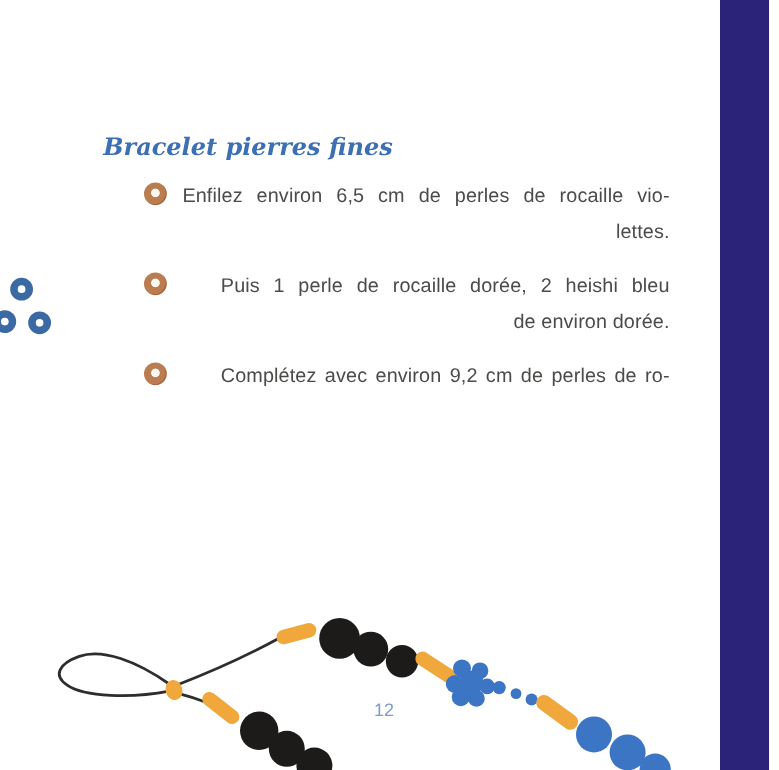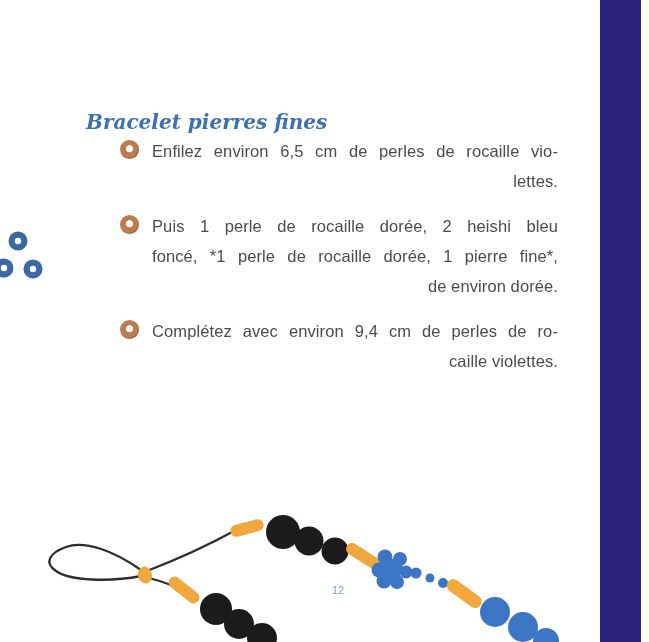--- a/index.html
+++ b/index.html
@@ -19,36 +19,36 @@
     position:relative;width:641px;height:642px;background:#ffffff;overflow:hidden;
     font-family:"Liberation Sans",sans-serif;
   }
   .edge-band{position:absolute;top:0;right:0;width:41px;height:642px;background:var(--accent-navy);}
   .title{
     position:absolute;left:86px;top:110px;margin:0;
     font-family:"DejaVu Serif","Liberation Serif",serif;
     font-style:italic;font-weight:700;font-size:20px;line-height:24px;
     color:var(--title-blue);
   }
-  .content{position:absolute;left:120px;top:136px;width:438px;}
+  .content{position:absolute;left:120px;top:148px;width:438px;}
   .para{display:flex;align-items:flex-start;}
-  .para + .para{margin-top:15px;}
+  .para + .para{margin-top:15px;gap:32px;}
   .bullet{
     flex:0 0 19px;width:19px;height:19px;border-radius:50%;margin-top:4px;margin-right:13px;
     background:radial-gradient(circle at 50% 46%, #fdf7f1 0 3.3px, var(--bullet-copper) 3.9px 100%);
     box-shadow:inset -1px -1px 0 rgba(120,70,40,.35);
   }
   .text{width:406px;color:var(--body-text);font-size:16.5px;line-height:30px;letter-spacing:.1px;}
   .line{height:30px;overflow:hidden;text-align:justify;}
   .line:not(.last)::after{content:"";display:inline-block;width:100%;height:0;}
   .line.last{text-align:right;}
   .decor{position:absolute;left:0;top:0;width:649px;height:642px;pointer-events:none;}
   .pagenum{
-    position:absolute;left:324px;top:584px;width:28px;text-align:center;
-    font-size:11px;color:var(--page-number-blue);
+    position:absolute;left:306px;top:584px;width:28px;text-align:center;
+    font-size:15px;color:var(--page-number-blue);
   }
 </style>
 </head>
 <body>
 
 <div class="page">
 
   <div class="edge-band"></div>
 
   <h1 class="title">Bracelet pierres fines</h1>
@@ -60,30 +60,28 @@
       <div class="text">
         <div class="line">Enfilez environ 6,5 cm de perles de rocaille vio-</div>
         <div class="line last">lettes.</div>
       </div>
     </div>
 
     <div class="para">
       <span class="bullet"></span>
       <div class="text">
         <div class="line">Puis 1 perle de rocaille dorée, 2 heishi bleu</div>
-        <div class="line">foncé, *1 perle de rocaille dorée, 1 pierre fine*,</div>
         <div class="line last">de environ dorée.</div>
       </div>
     </div>
 
     <div class="para">
       <span class="bullet"></span>
       <div class="text">
-        <div class="line">Complétez avec environ 9,4 cm de perles de ro-</div>
-        <div class="line last">caille violettes.</div>
+        <div class="line">Complétez avec environ 9,2 cm de perles de ro-</div>
       </div>
     </div>
 
   </div>
 
   <svg class="decor" viewBox="0 0 649 642">
 
     <g>
       <circle cx="18" cy="241" r="9.5" fill="var(--bead-steel-blue)"></circle>
       <circle cx="18" cy="241" r="3.2" fill="#ffffff"></circle>

